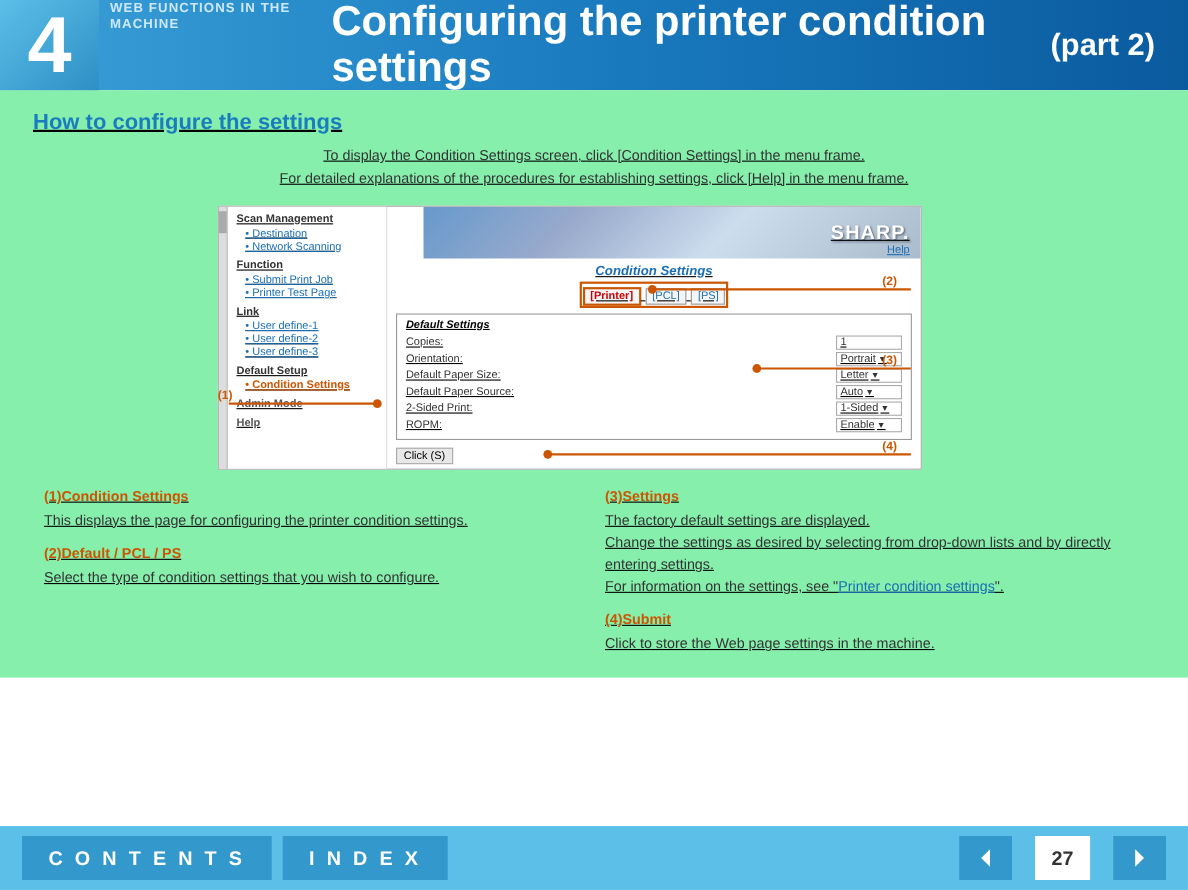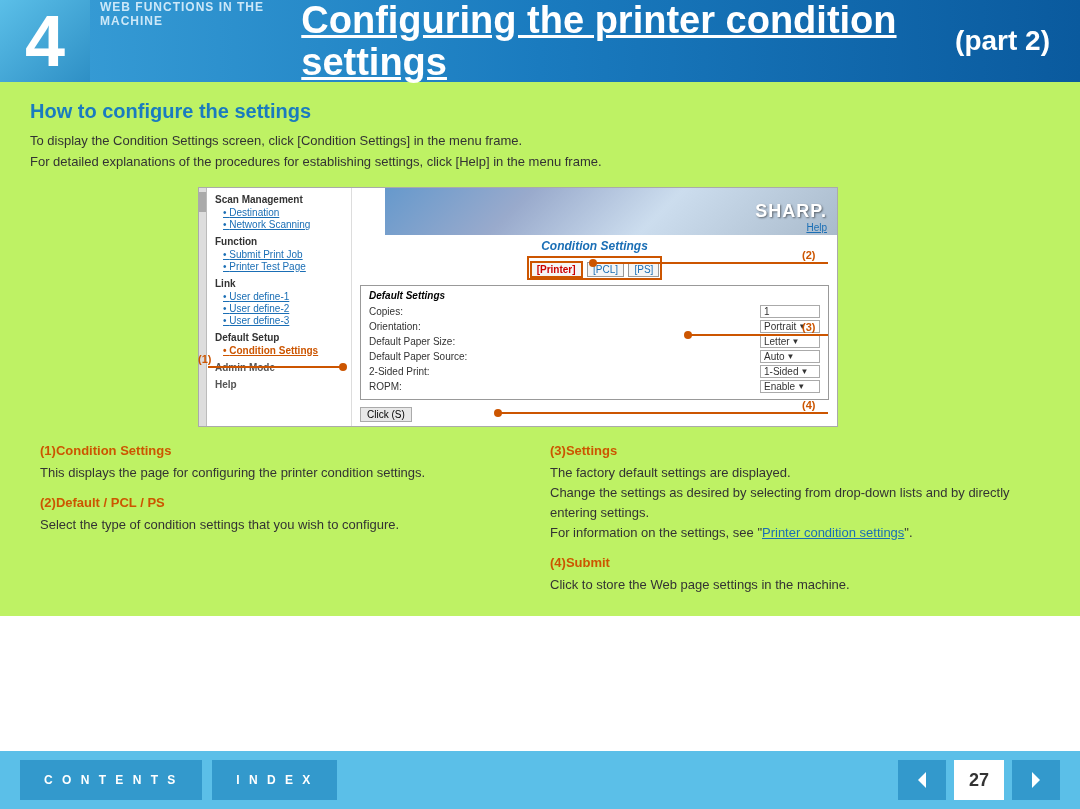--- a/index.html
+++ b/index.html
@@ -43,50 +43,51 @@
       font-weight: bold;
       letter-spacing: 1px;
       text-transform: uppercase;
       margin-bottom: 2px;
     }
     .header-title {
       color: white;
       font-size: 38px;
       font-weight: bold;
       line-height: 1.1;
-      text-decoration: underline;
     }
     .header-part {
       color: white;
       font-size: 28px;
       font-weight: bold;
       display: flex;
       align-items: center;
       padding-right: 30px;
       white-space: nowrap;
     }
 
     
     .main-content {
       padding: 18px 30px 10px 30px;
-      background: #bef264;
+      background: #86efac;
+      text-decoration: underline;
     }
 
     .section-title {
       color: #1a7bbf;
       font-size: 20px;
       font-weight: bold;
       margin-bottom: 8px;
     }
 
     .intro-text {
       font-size: 13px;
       color: #333;
       line-height: 1.6;
       margin-bottom: 14px;
+      text-align: center;
     }
 
     
     .screenshot-container {
       display: flex;
       justify-content: center;
       position: relative;
       margin-bottom: 14px;
     }
 
@@ -295,37 +296,37 @@
       height: 58px;
       background: #5bbfe8;
       display: flex;
       align-items: center;
       padding: 0 20px;
       gap: 10px;
     }
     .footer-btn {
       background: #3399cc;
       color: white;
-      font-size: 12px;
+      font-size: 18px;
       font-weight: bold;
       letter-spacing: 3px;
       padding: 8px 24px;
       border: none;
       cursor: pointer;
       height: 40px;
       display: flex;
       align-items: center;
     }
     .footer-spacer {
       flex: 1;
     }
     .footer-nav {
       display: flex;
       align-items: flex-end;
-      gap: 8px;
+      gap: 21px;
     }
     .footer-page {
       color: #333;
       font-size: 18px;
       font-weight: bold;
       background: white;
       width: 50px;
       height: 40px;
       display: flex;
       align-items: center;

